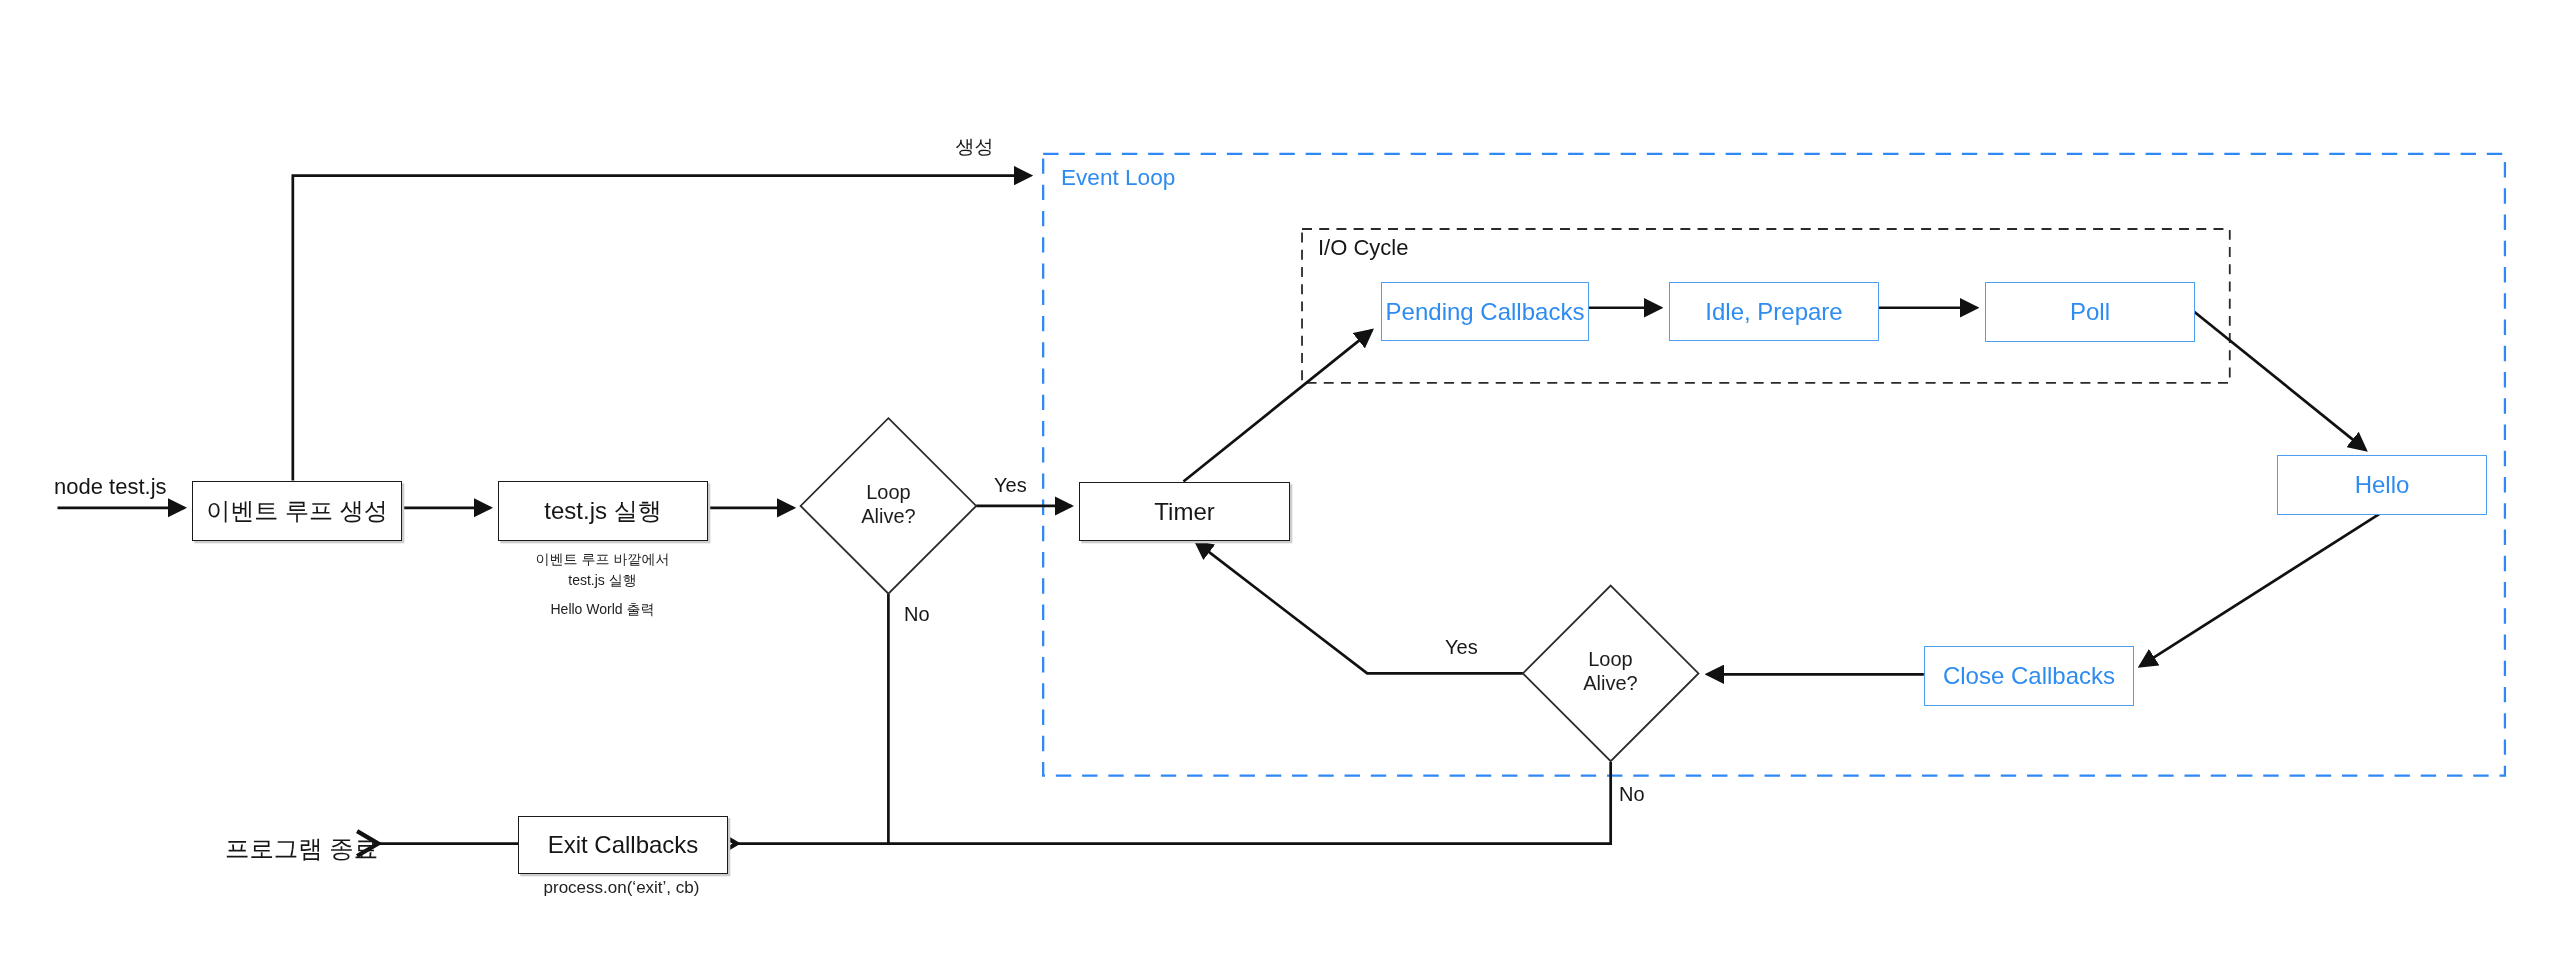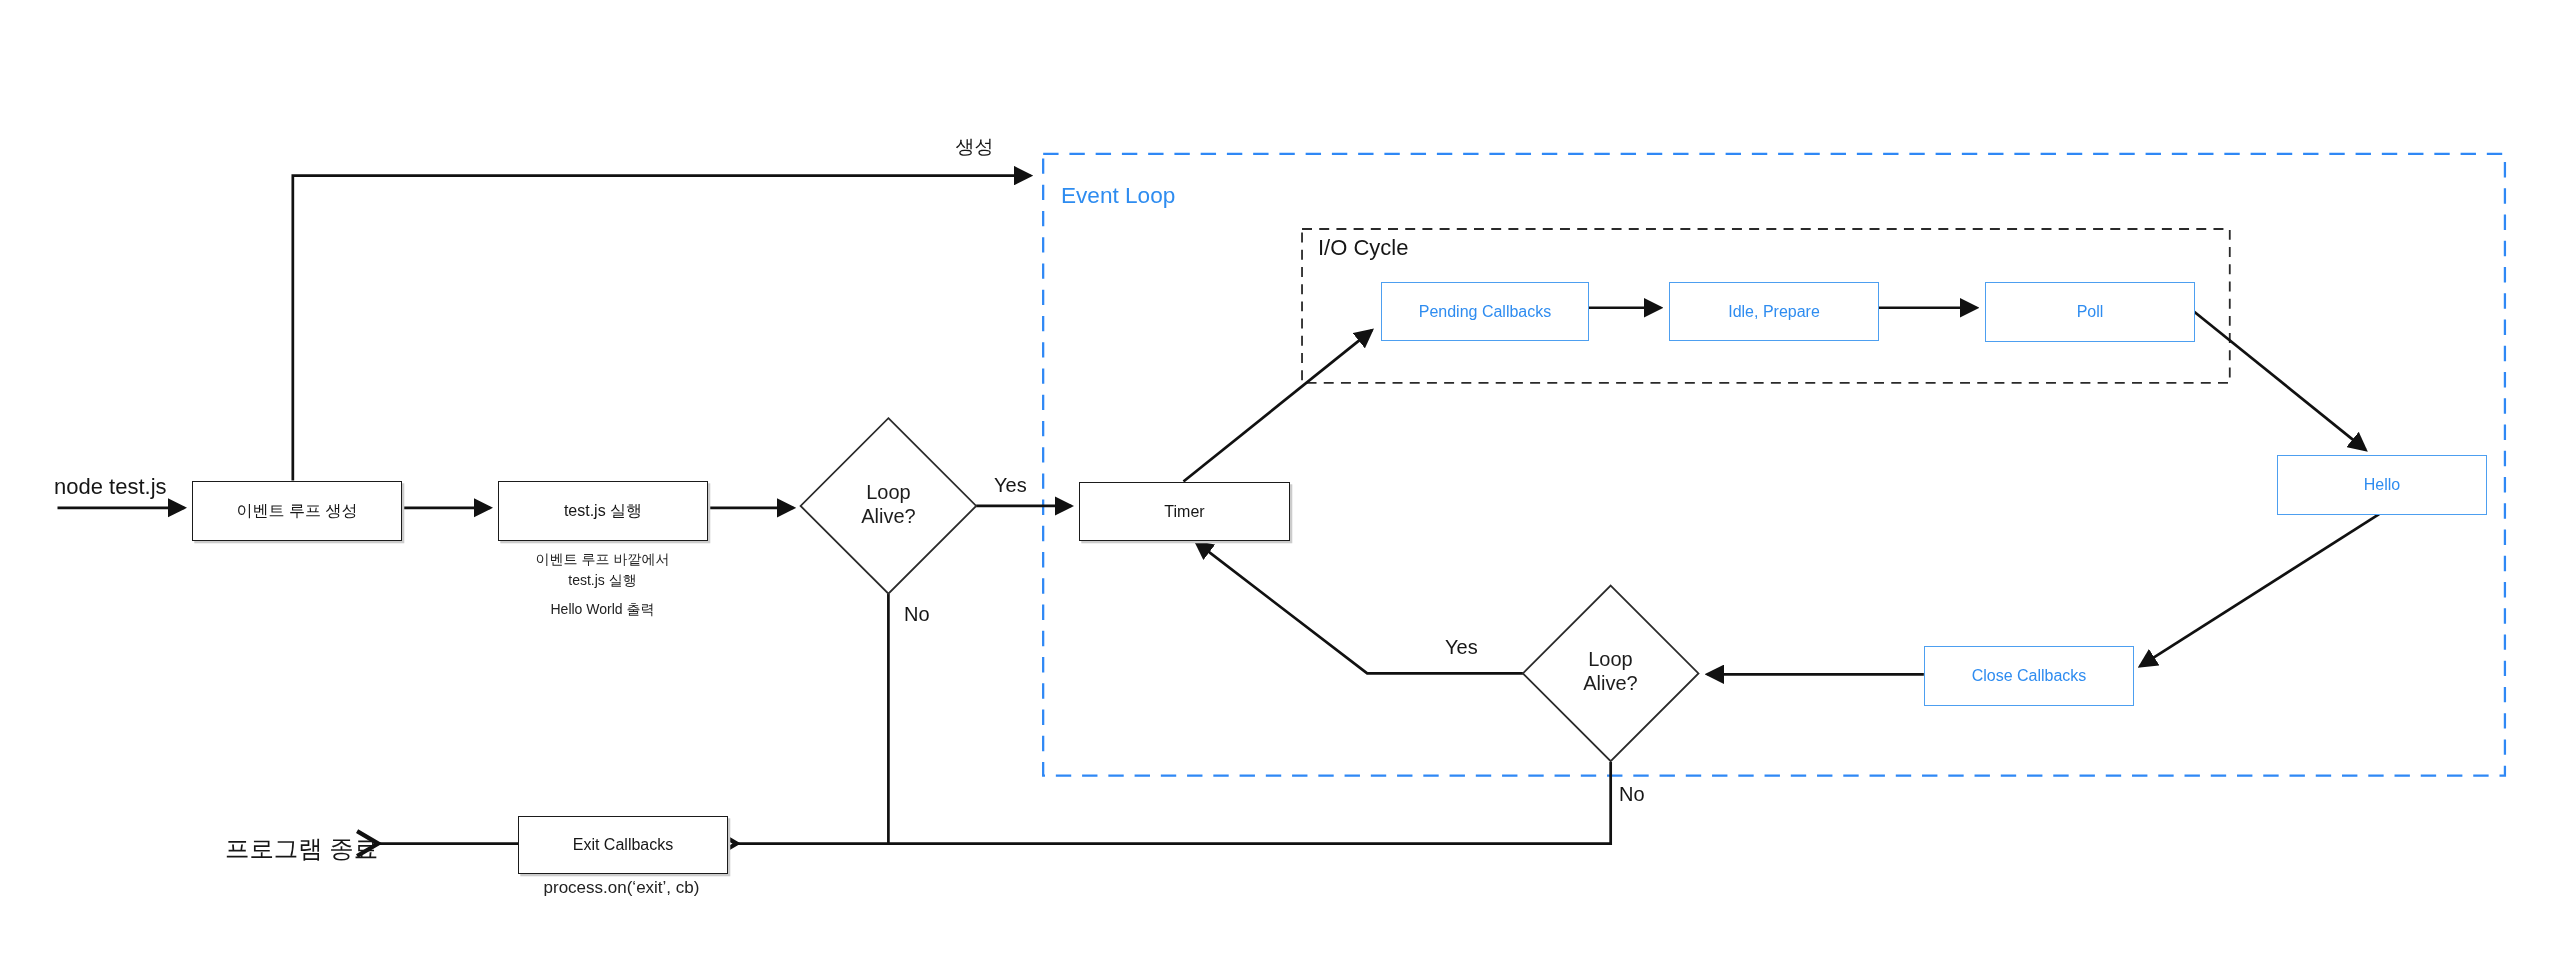--- a/index.html
+++ b/index.html
@@ -2,21 +2,21 @@
 <html style="font-size:14.5px"><head>
 <meta charset="utf-8">
 <style>
   html,body{margin:0;padding:0;background:#ffffff;}
   #canvas{
     position:relative;width:2576px;height:973px;background:#ffffff;overflow:hidden;
     font-family:"Liberation Sans","DejaVu Sans",sans-serif;color:#111;
   }
   #wires{position:absolute;left:0;top:0;}
   .box{position:absolute;background:#fff;display:flex;align-items:center;justify-content:center;
-       font-size:16px;white-space:nowrap;}
+       font-size:24px;white-space:nowrap;}
   .box-black{border:1.8px solid #1b1b1b;color:#161616;box-shadow:2.3px 2.3px 0 #cccccc;}
   .box-blue{border:1.8px solid #4d9ff0;color:#2e8cf0;}
   .box-dotted{border:1.8px dotted #4a4a4a;color:#161616;}
   .lbl{position:absolute;white-space:nowrap;color:#161616;}
   .lbl-blue{color:#2e8cf0;}
   .center{text-align:center;}
   .diamond-label{position:absolute;width:145px;text-align:center;font-size:20px;line-height:24.4px;color:#1d1d1d;}
   .note{position:absolute;text-align:center;font-size:14px;line-height:21px;color:#222;}
 </style>
 </head>
@@ -52,21 +52,21 @@
       <path d="M1682,744 H1510 L1321,599" marker-end="url(#arr)"></path>
       <path d="M981,656 V932"></path>
       <path d="M1779,842 V932 H812" marker-end="url(#chev)"></path>
       <path d="M572,932 H416" marker-end="url(#chev)"></path>
     </g>
 
     <polygon points="981,462 1078,559 981,656 884,559" fill="#ffffff" stroke="#2b2b2b" stroke-width="2"></polygon>
     <polygon points="1779,647 1876,744 1779,841 1682,744" fill="#ffffff" stroke="#2b2b2b" stroke-width="2"></polygon>
   </svg>
 
-  <div class="lbl lbl-blue" style="left:1061px;top:165px;font-size:22.6px;margin-top:18px;">Event Loop</div>
+  <div class="lbl lbl-blue" style="left:1061px;top:165px;font-size:22.6px;">Event Loop</div>
   <div class="lbl" style="left:1318px;top:235px;font-size:22px;">I/O Cycle</div>
 
   <div class="lbl" style="left:54px;top:474px;font-size:22px;">node test.js</div>
   <div class="lbl center" style="left:933px;top:134px;width:83px;font-size:19px;">생성</div>
 
   <div class="box box-black" style="left:192px;top:481px;width:208px;height:58px;">
     <span>이벤트 루프 생성</span>
   </div>
   <div class="box box-black" style="left:498px;top:481px;width:208px;height:58px;">
     <span>test.js 실행</span>

